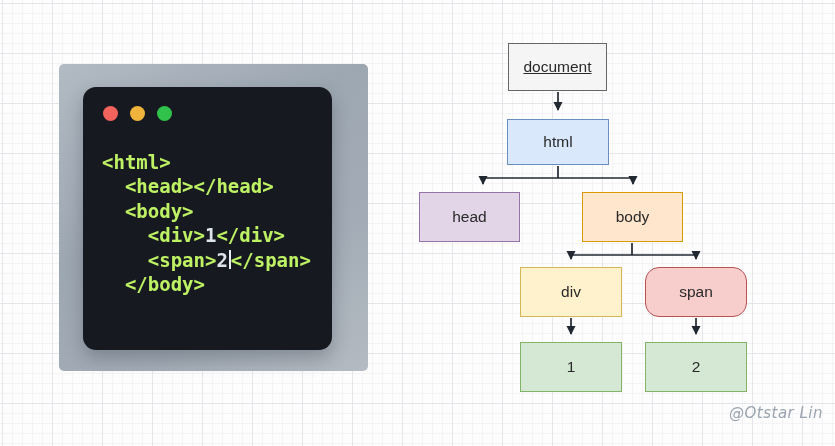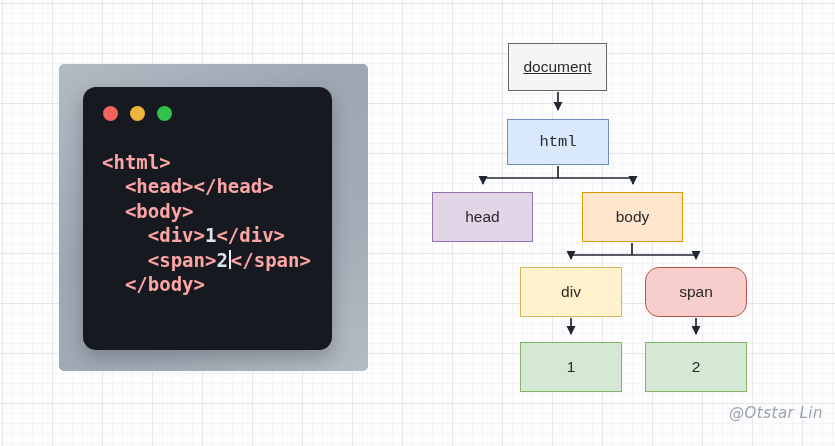--- a/index.html
+++ b/index.html
@@ -30,37 +30,37 @@
     box-shadow:0 8px 18px rgba(30,36,46,.28);
   }
   .traffic-lights{position:absolute;left:20px;top:19px;display:flex;gap:12px;}
   .traffic-lights span{width:15px;height:15px;border-radius:50%;display:block;}
   .code-block{
     position:absolute;left:19px;top:63px;
     font-family:"DejaVu Sans Mono","Liberation Mono",monospace;
     font-weight:bold;font-size:19px;line-height:24.4px;
   }
   .code-line{white-space:pre;}
-  .code-line .t{color:#fca5a5;}
+  .code-line .t{color:#bef264;}
   .code-line .v{color:#dde3ea;}
   .caret{
     display:inline-block;width:2px;height:19px;background:#e8edf3;
     vertical-align:middle;margin:0 0 3px 1px;
   }
 
   
   .tree-node{
     position:absolute;box-sizing:border-box;
     border:1px solid #666;background:#f5f5f5;
     display:flex;align-items:center;justify-content:center;
     font-size:15.5px;color:#292929;
   }
   #node-document{left:508px;top:43px;width:99px;height:48px;text-decoration:underline;}
   #node-html{left:507px;top:119px;width:102px;height:46px;}
-  #node-head{left:432px;top:192px;width:101px;height:50px;}
+  #node-head{left:419px;top:192px;width:101px;height:50px;}
   #node-body{left:582px;top:192px;width:101px;height:50px;}
   #node-div{left:520px;top:267px;width:102px;height:50px;}
   #node-span{left:645px;top:267px;width:102px;height:50px;border-radius:14px;}
   #node-one{left:520px;top:342px;width:102px;height:50px;}
   #node-two{left:645px;top:342px;width:102px;height:50px;}
 
   .connectors{position:absolute;left:0;top:0;width:835px;height:446px;pointer-events:none;}
 
   .watermark{
     position:absolute;left:729px;top:404px;
@@ -109,21 +109,21 @@
       <path d="M571,255 V259" marker-end="url(#arr)"></path>
       <path d="M696,255 V259" marker-end="url(#arr)"></path>
       <path d="M571,318 V334" marker-end="url(#arr)"></path>
       <path d="M696,318 V334" marker-end="url(#arr)"></path>
     </g>
   </svg>
 
   <div class="tree-node" id="node-document" style="background: rgb(245, 245, 245); border-color: rgb(102, 102, 102);">
     <span>document</span>
   </div>
-  <div class="tree-node" id="node-html" style="background: rgb(218, 232, 252); border-color: rgb(108, 142, 191); font-family: Liberation Mono, monospace;">
+  <div class="tree-node" id="node-html" style="background: rgb(218, 232, 252); border-color: rgb(108, 142, 191);">
     <span>html</span>
   </div>
   <div class="tree-node" id="node-head" style="background: rgb(225, 213, 231); border-color: rgb(150, 115, 166);">
     <span>head</span>
   </div>
   <div class="tree-node" id="node-body" style="background: rgb(255, 230, 204); border-color: rgb(215, 155, 0);">
     <span>body</span>
   </div>
   <div class="tree-node" id="node-div" style="background: rgb(255, 242, 204); border-color: rgb(214, 182, 86);">
     <span>div</span>

